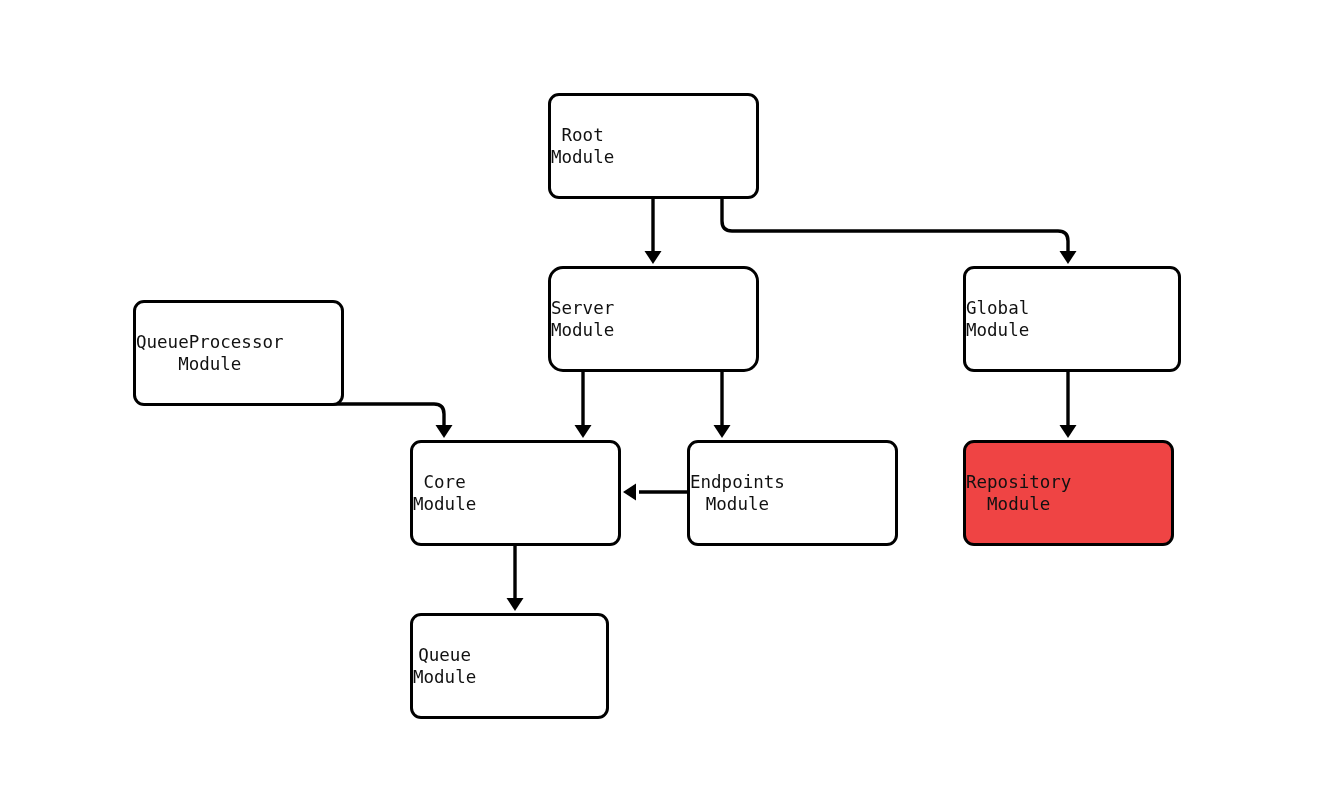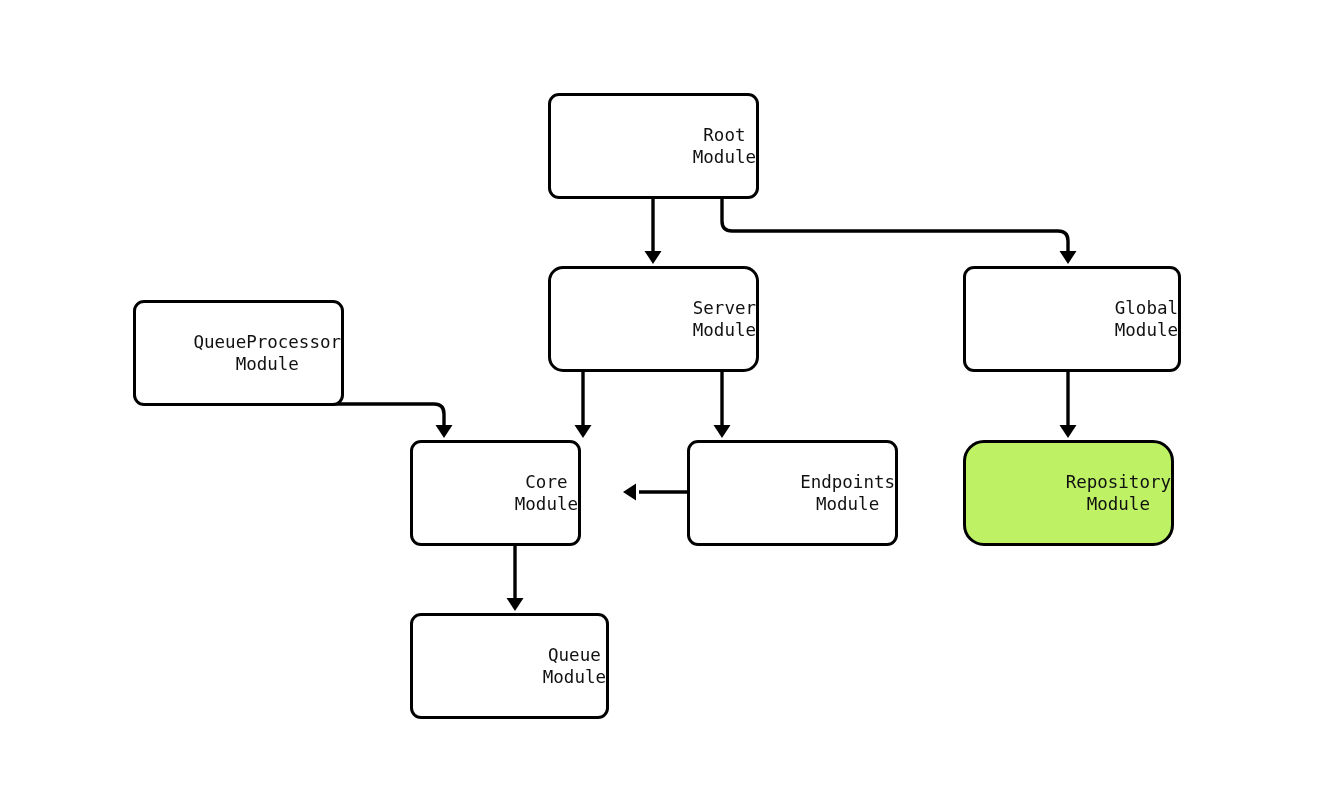--- a/index.html
+++ b/index.html
@@ -28,21 +28,21 @@
     height: 809px;
   }
   .node {
     position: absolute;
     box-sizing: border-box;
     background: #ffffff;
     border: 3.4px solid #000000;
     border-radius: 11px;
     display: flex;
     flex-direction: column;
-    align-items: flex-end;
+    align-items: flex-start;
     justify-content: center;
     z-index: 2;
   }
   .node-label {
     font-family: "DejaVu Sans Mono", "Liberation Mono", monospace;
     font-size: 17.5px;
     line-height: 22px;
     color: #111111;
     text-align: center;
     white-space: pre;
@@ -91,31 +91,31 @@
   <div class="node" style="left: 548px; top: 266px; width: 211px; height: 106px; border-width: 3.4px; border-color: rgb(0, 0, 0); border-radius: 15px; background: rgb(255, 255, 255);">
     <div class="node-label">Server
 Module</div>
   </div>
 
   <div class="node" style="left: 963px; top: 266px; width: 218px; height: 106px; border-width: 3.4px; border-color: rgb(0, 0, 0); border-radius: 11px; background: rgb(255, 255, 255);">
     <div class="node-label">Global
 Module</div>
   </div>
 
-  <div class="node" style="left: 410px; top: 440px; width: 171px; height: 106px; border-width: 3.4px; border-color: rgb(0, 0, 0); border-radius: 11px; background: rgb(255, 255, 255);">
+  <div class="node" style="left: 410px; top: 440px; width: 211px; height: 106px; border-width: 3.4px; border-color: rgb(0, 0, 0); border-radius: 11px; background: rgb(255, 255, 255);">
     <div class="node-label">Core
 Module</div>
   </div>
 
   <div class="node" style="left: 687px; top: 440px; width: 211px; height: 106px; border-width: 3.4px; border-color: rgb(0, 0, 0); border-radius: 11px; background: rgb(255, 255, 255);">
     <div class="node-label">Endpoints
 Module</div>
   </div>
 
-  <div class="node" style="left: 963px; top: 440px; width: 211px; height: 106px; border-width: 3.4px; border-color: rgb(0, 0, 0); border-radius: 21px; background: #bef264; padding-left: 10px;">
+  <div class="node" style="left: 963px; top: 440px; width: 211px; height: 106px; border-width: 3.4px; border-color: rgb(0, 0, 0); border-radius: 11px; background: #ef4444;">
     <div class="node-label">Repository
 Module</div>
   </div>
 
   <div class="node" style="left: 410px; top: 613px; width: 199px; height: 106px; border-width: 3.4px; border-color: rgb(0, 0, 0); border-radius: 11px; background: rgb(255, 255, 255);">
     <div class="node-label">Queue
 Module</div>
   </div>
 
 </div>

